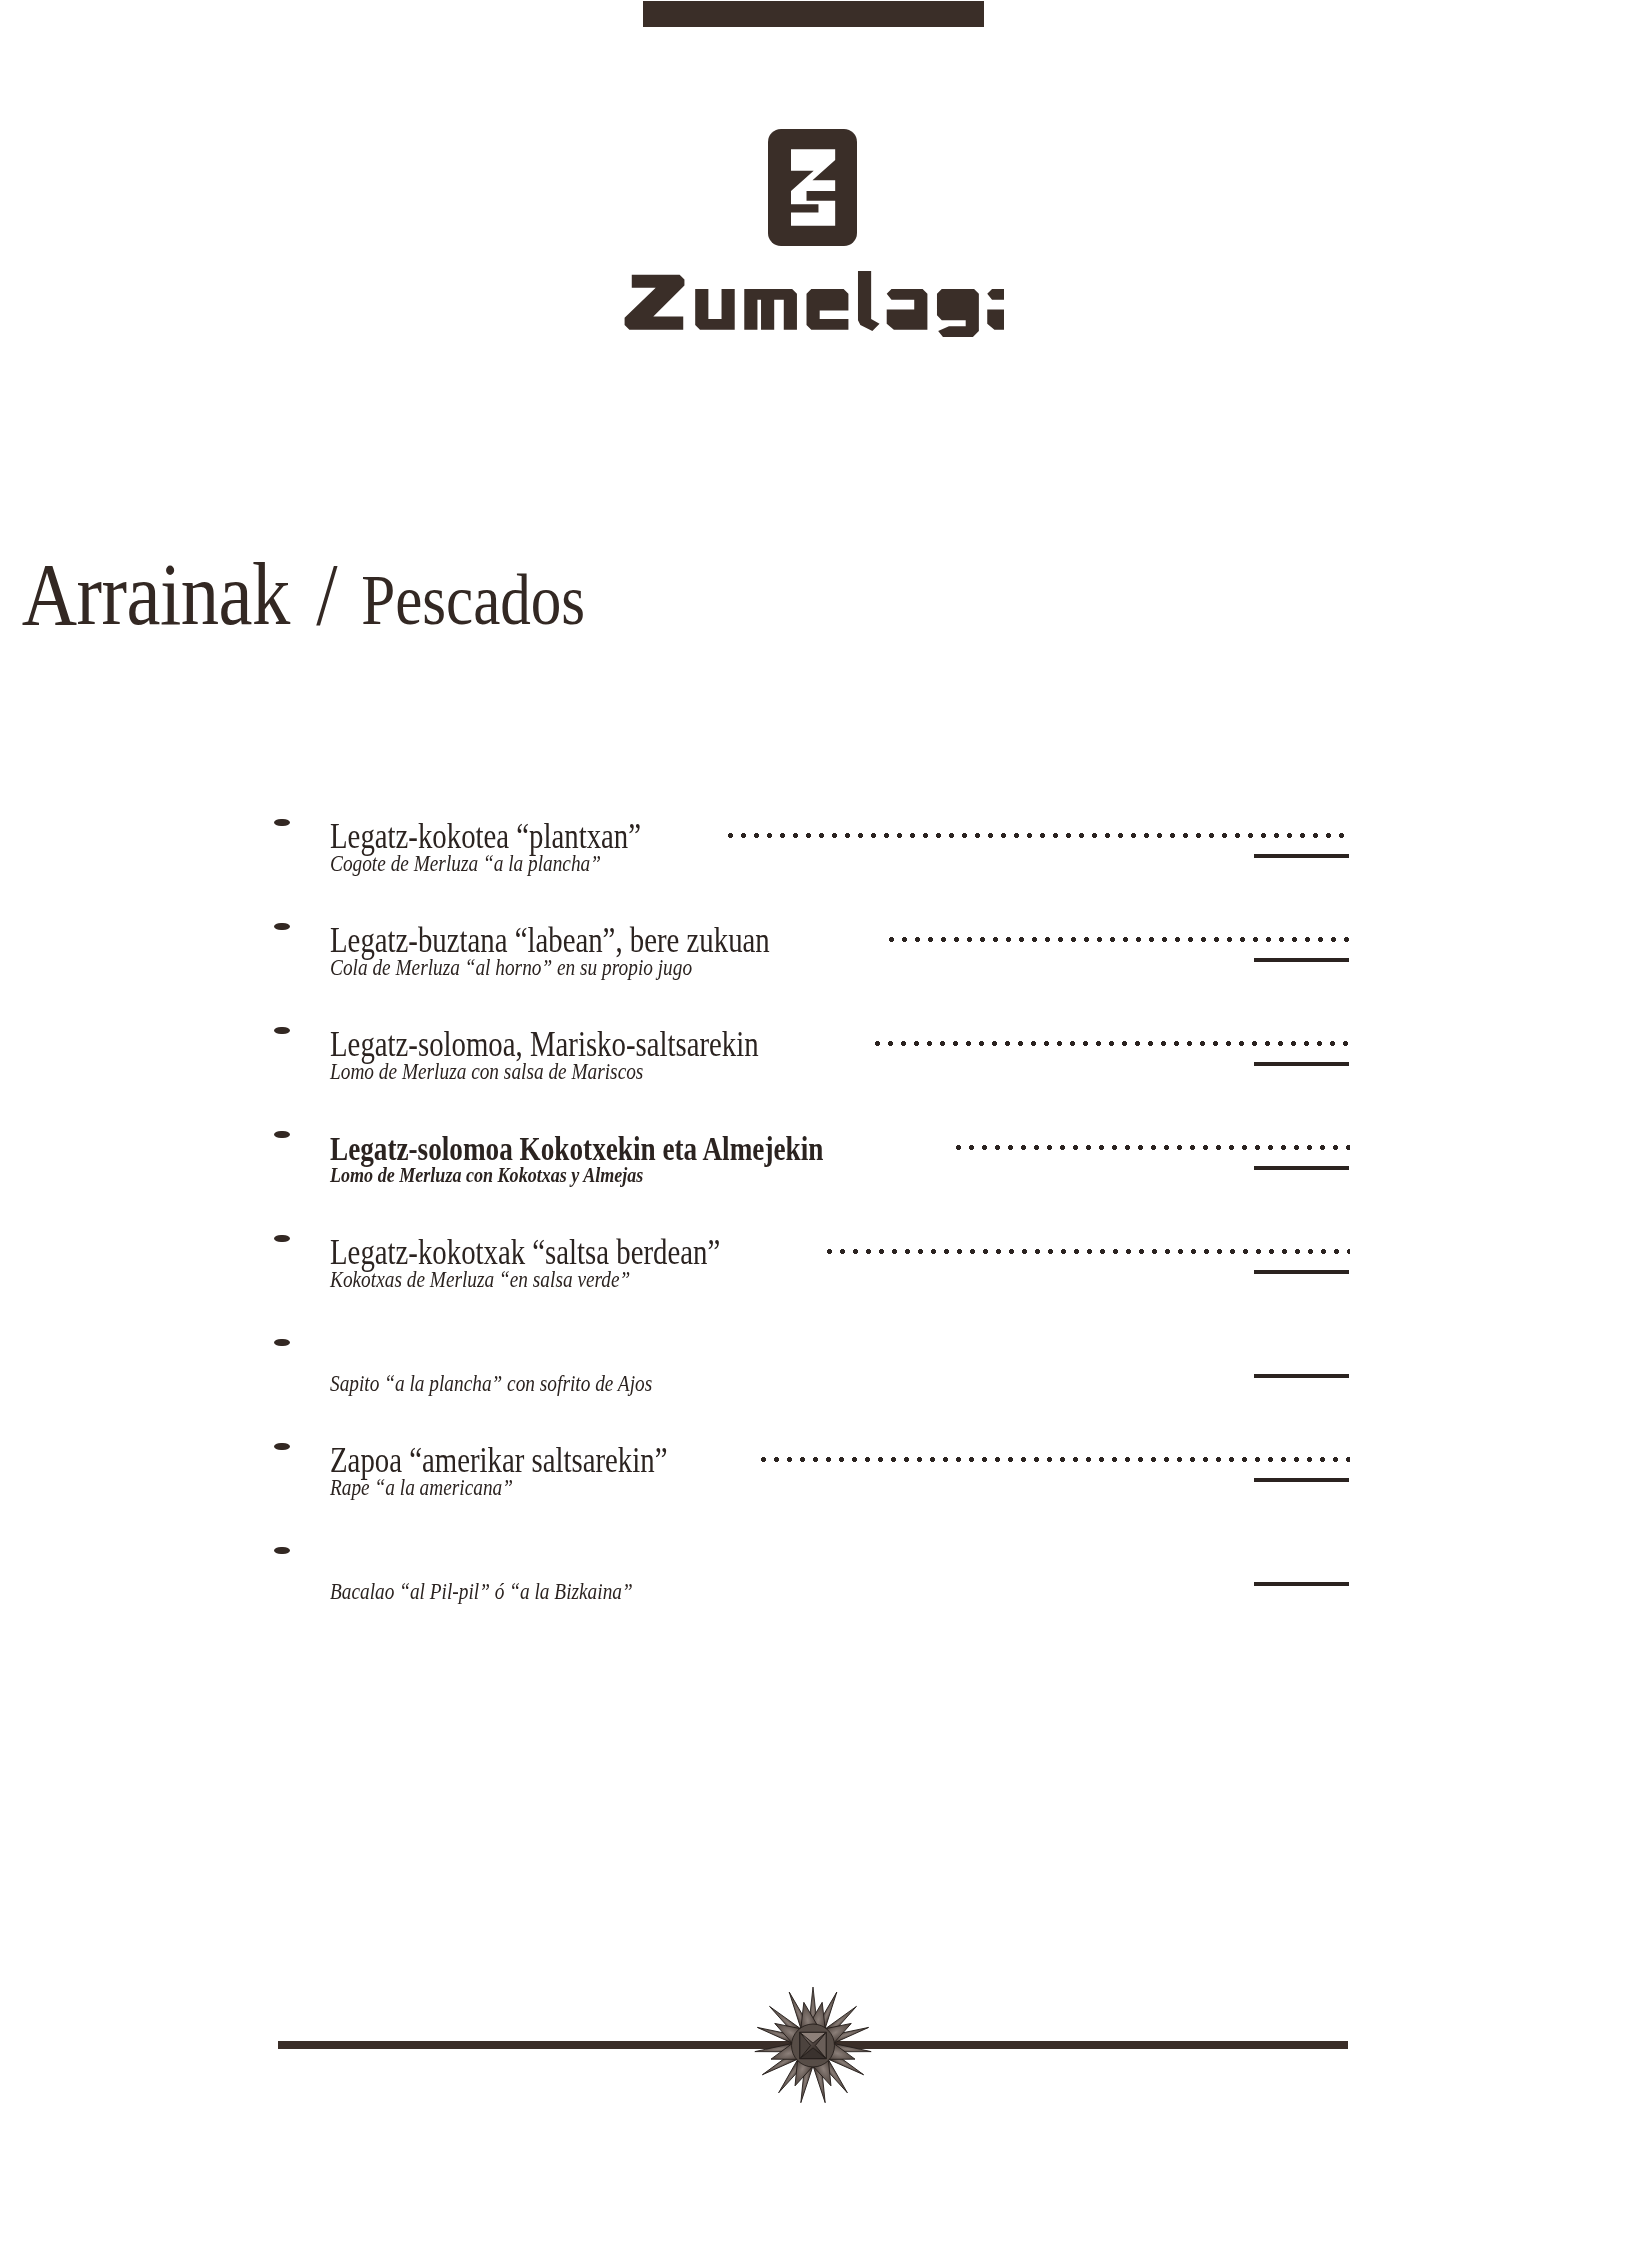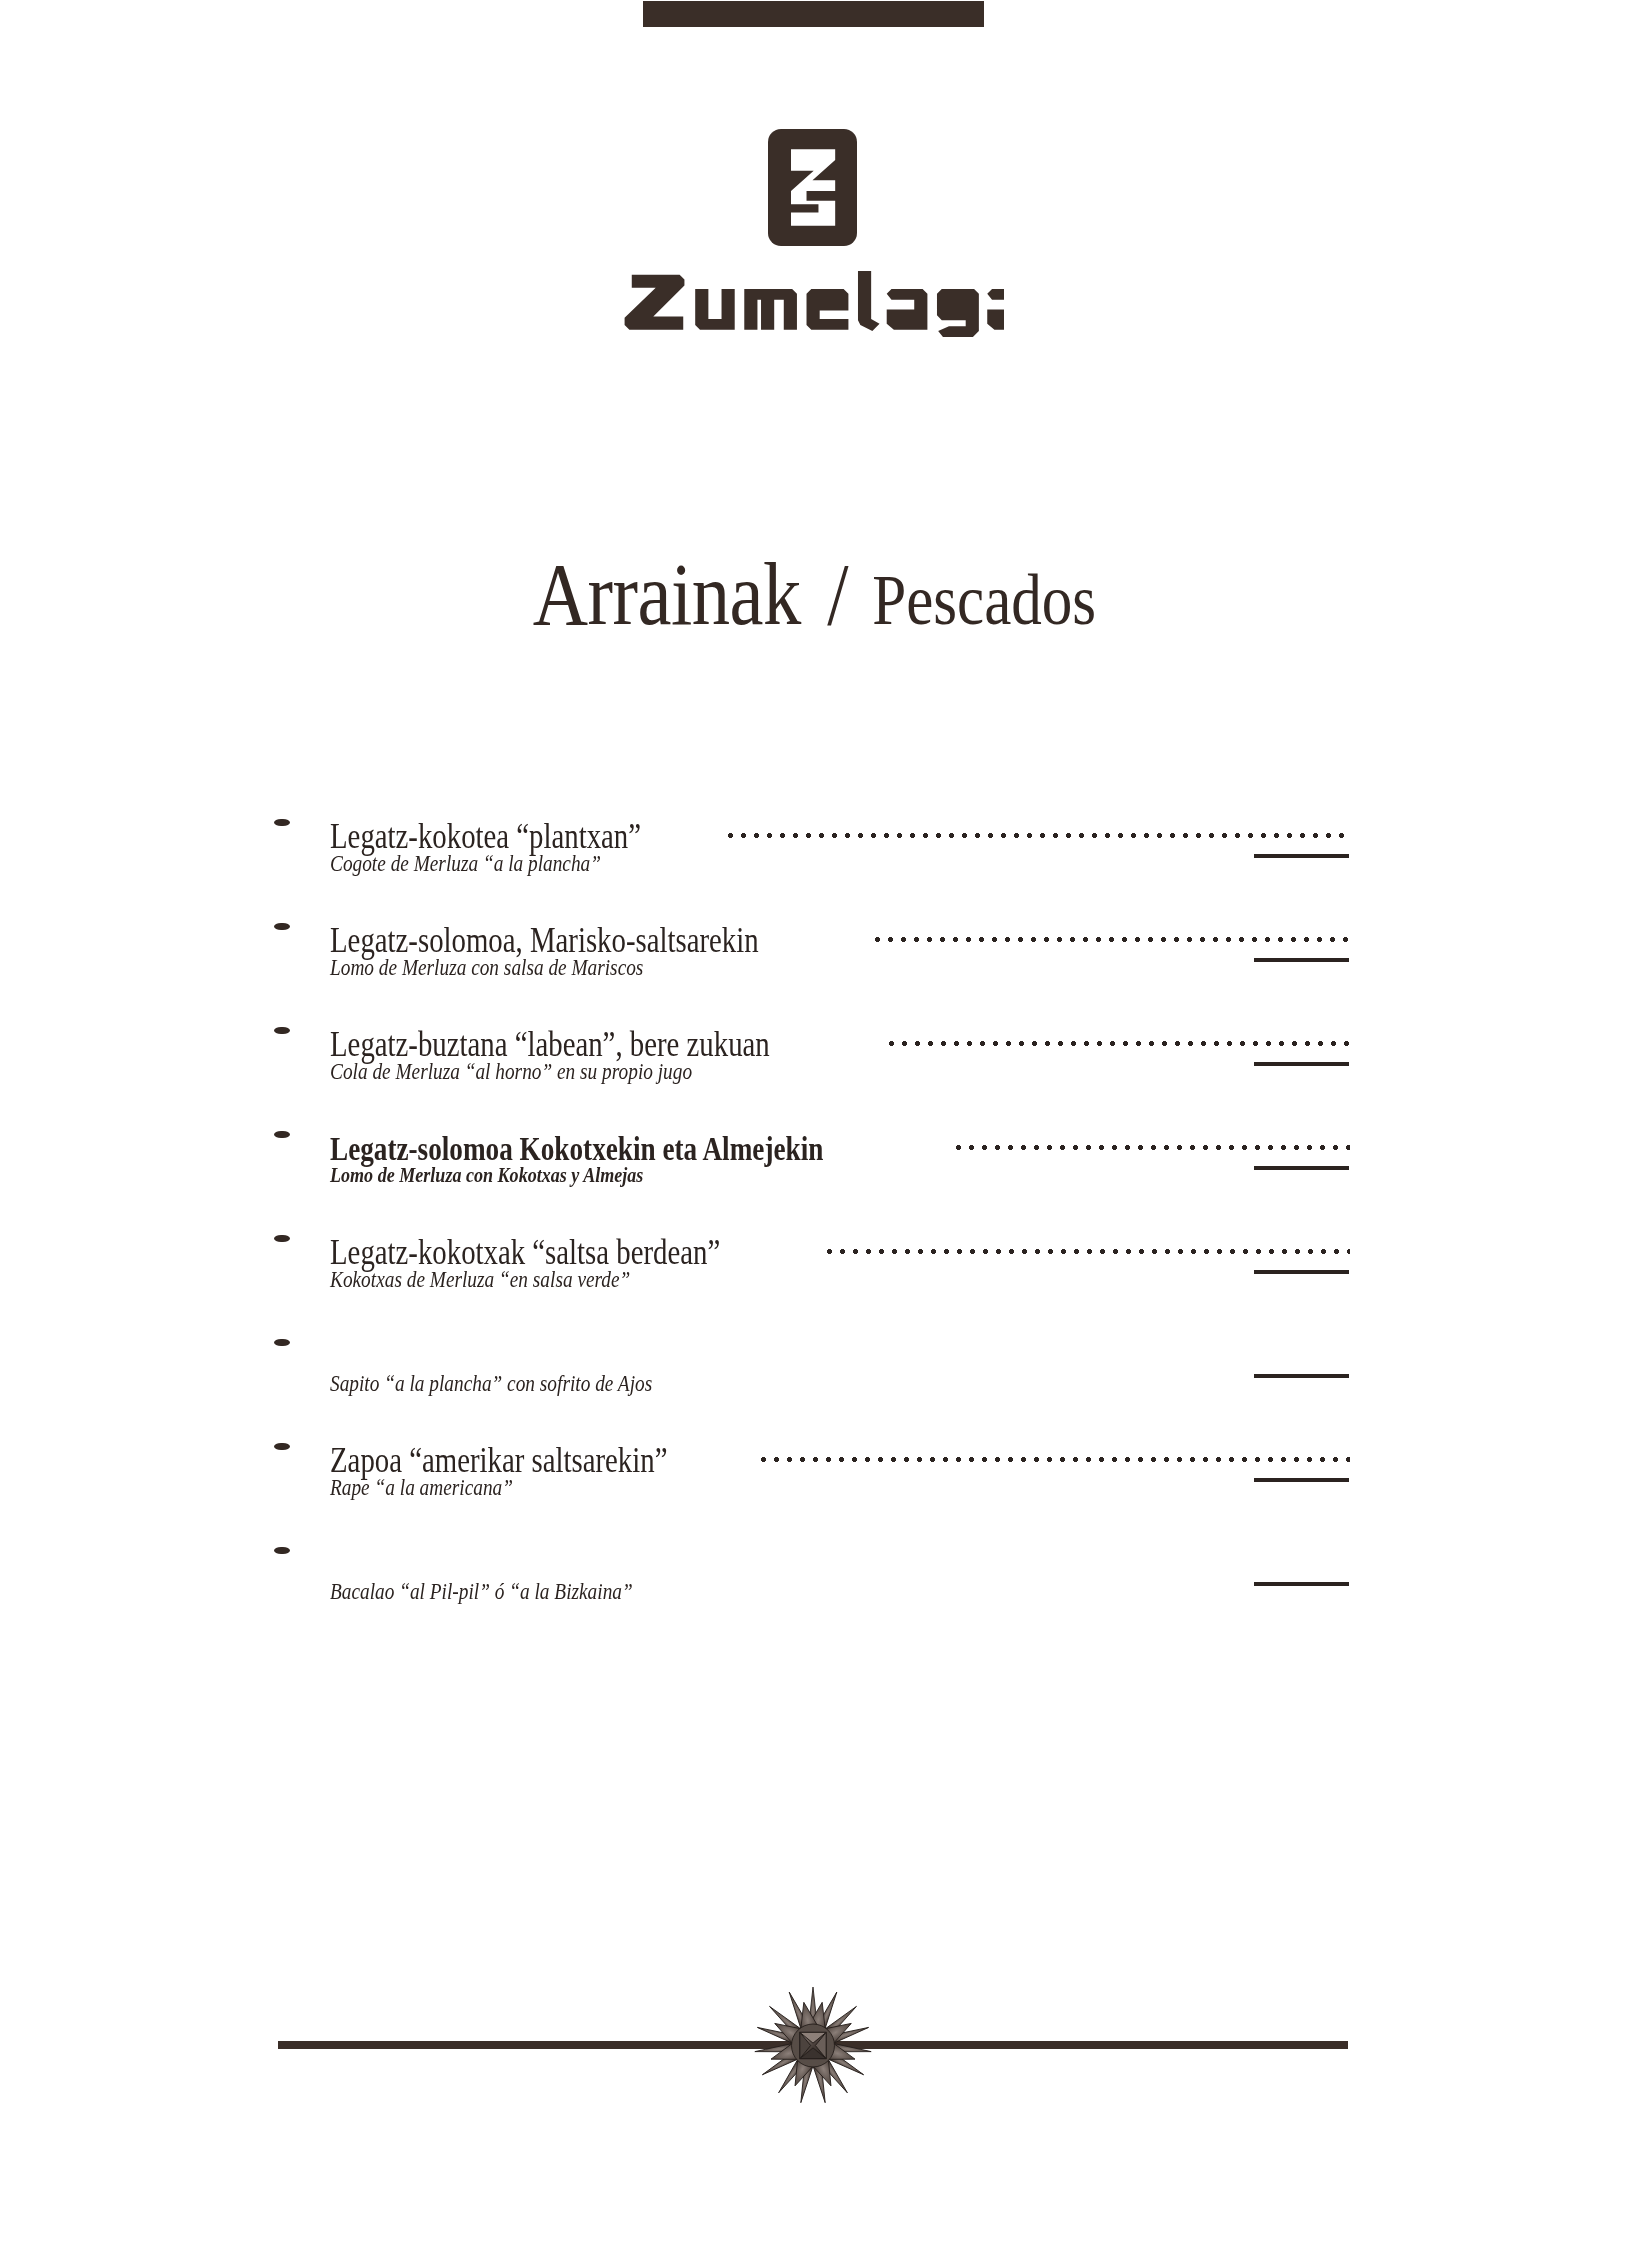--- a/index.html
+++ b/index.html
@@ -55,21 +55,20 @@
     justify-content: center;
   }
   .logo-word svg { display: block; }
 
   
   .section-title {
     position: absolute;
     left: 0;
     top: 550px;
     width: 1625px;
-    text-align: center;
     color: #332823;
     white-space: nowrap;
     line-height: 1;
   }
   .title-eus {
     font-size: 89px;
     letter-spacing: -0.6px;
     font-family: "Liberation Serif", "DejaVu Serif", serif;
     transform: scaleX(0.86);
     display: inline-block;
@@ -242,33 +241,33 @@
         <div class="item-main">
           <span class="item-name">Legatz-kokotea “plantxan”</span>
           <span class="leader"></span>
         </div>
         <div class="item-sub">Cogote de Merluza “a la plancha”</div>
         <div class="price-line"></div>
       </div>
       <div class="menu-item">
         <div class="bullet"></div>
         <div class="item-main">
+          <span class="item-name">Legatz-buztana “labean”, bere zukuan</span>
+          <span class="leader"></span>
+        </div>
+        <div class="item-sub">Cola de Merluza “al horno” en su propio jugo</div>
+        <div class="price-line"></div>
+      </div>
+      <div class="menu-item">
+        <div class="bullet"></div>
+        <div class="item-main">
           <span class="item-name">Legatz-solomoa, Marisko-saltsarekin</span>
           <span class="leader"></span>
         </div>
         <div class="item-sub">Lomo de Merluza con salsa de Mariscos</div>
-        <div class="price-line"></div>
-      </div>
-      <div class="menu-item">
-        <div class="bullet"></div>
-        <div class="item-main">
-          <span class="item-name">Legatz-buztana “labean”, bere zukuan</span>
-          <span class="leader"></span>
-        </div>
-        <div class="item-sub">Cola de Merluza “al horno” en su propio jugo</div>
         <div class="price-line"></div>
       </div>
       <div class="menu-item is-bold">
         <div class="bullet"></div>
         <div class="item-main">
           <span class="item-name">Legatz-solomoa Kokotxekin eta Almejekin</span>
           <span class="leader"></span>
         </div>
         <div class="item-sub">Lomo de Merluza con Kokotxas y Almejas</div>
         <div class="price-line"></div>

